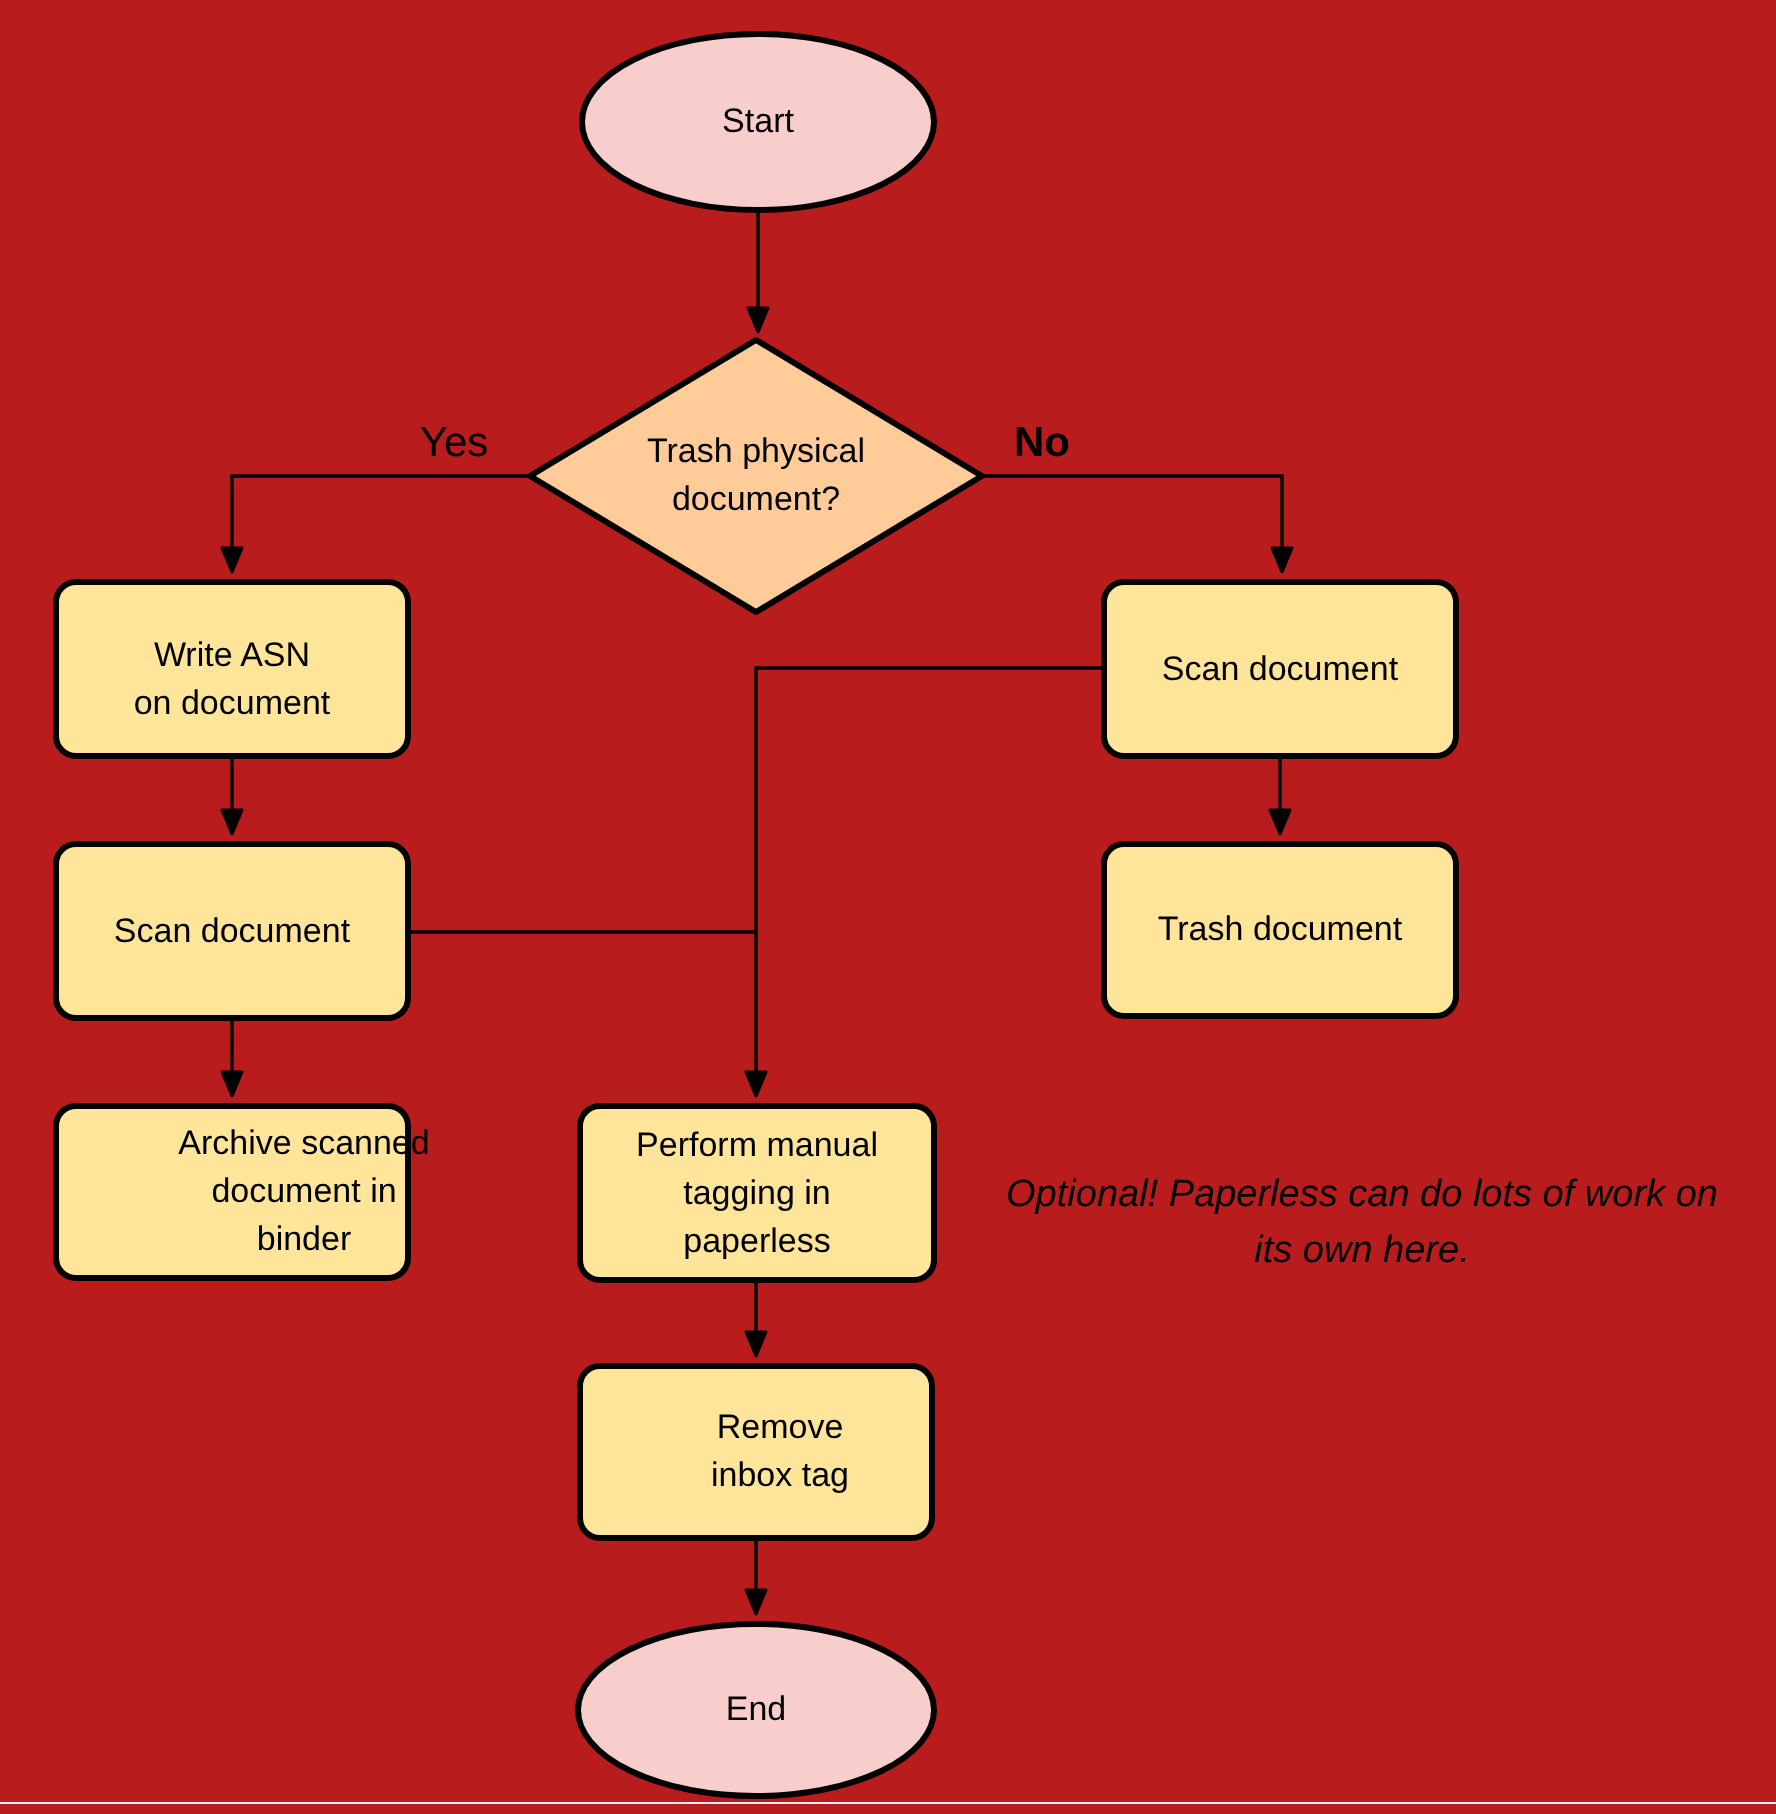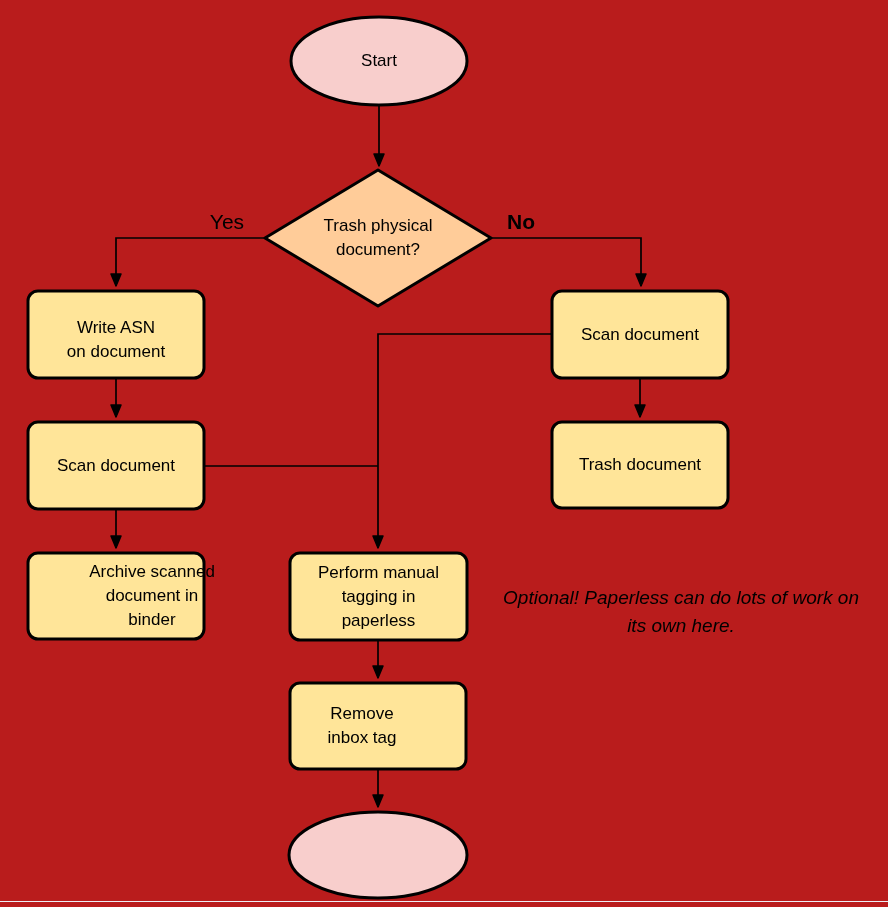--- a/index.html
+++ b/index.html
@@ -109,22 +109,23 @@
 on document</div>
   <div class="label" style="left:28px;  top:422px; width:176px; height:87px;">Scan document</div>
   <div class="label" style="left:28px;  top:553px; width:176px; height:86px;margin-left:36px;">Archive scanned
 document in
 binder</div>
   <div class="label" style="left:552px; top:291px; width:176px; height:87px;">Scan document</div>
   <div class="label" style="left:552px; top:422px; width:176px; height:86px;">Trash document</div>
   <div class="label" style="left:290px; top:553px; width:177px; height:87px;">Perform manual
 tagging in
 paperless</div>
-  <div class="label" style="left:290px; top:683px; width:144px; height:86px;">Remove
+  <div class="label" style="left:290px; top:683px; width:144px; height:86px;padding-left:28px;">Remove
 inbox tag</div>
+  <div class="label" style="left:289px; top:812px; width:178px; height:86px;">End</div>
 
   <div class="edge-label" style="left:200px; top:211px; width:54px; height:22px;">Yes</div>
   <div class="edge-label" style="left:494px; top:211px; width:54px; height:22px;font-weight:bold;">No</div>
 
   <div class="note">Optional! Paperless can do lots of work on
 its own here.</div>
 
   <div class="bottom-rule"></div>
 </div>
 

